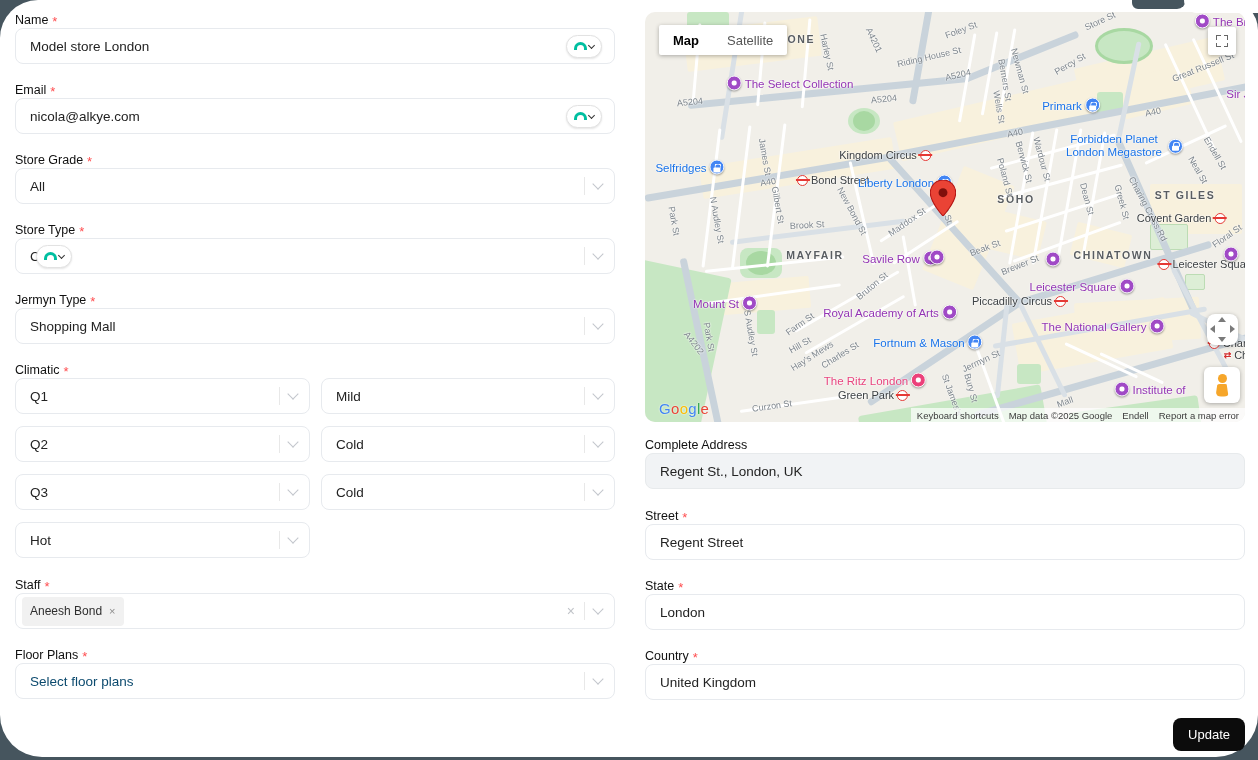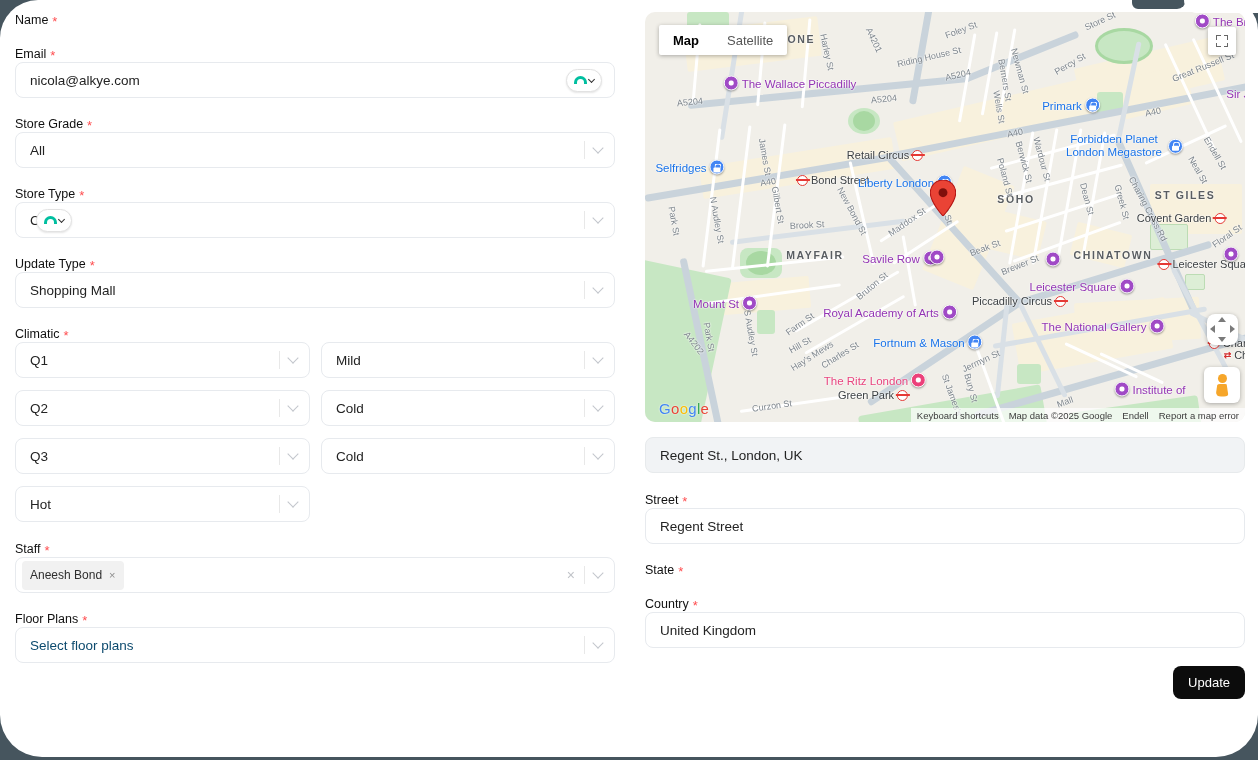--- a/index.html
+++ b/index.html
@@ -93,20 +93,27 @@
 
 <div class="content">
 
   <div class="col-l">
 
     <div class="fld">
       <div class="lbl">
           <span>Name</span>
           <span class="req">*</span>
         </div>
+      <div class="inp">
+        <input value="Model store London" style="">
+        <span class="np-pill">
+            <span class="np-arch"></span>
+            <span class="np-chev"></span>
+          </span>
+      </div>
     </div>
 
     <div class="fld">
       <div class="lbl">
           <span>Email</span>
           <span class="req">*</span>
         </div>
       <div class="inp">
         <input value="nicola@alkye.com" style="">
         <span class="np-pill">
@@ -143,21 +150,21 @@
           </span>
         <span class="sel-right">
             <span class="divider"></span>
             <span class="chev"></span>
           </span>
       </div>
     </div>
 
     <div class="fld">
       <div class="lbl">
-          <span>Update Type</span>
+          <span>Jermyn Type</span>
           <span class="req">*</span>
         </div>
       <div class="inp">
         <span>Shopping Mall</span>
         <span class="sel-right">
             <span class="divider"></span>
             <span class="chev"></span>
           </span>
       </div>
     </div>
@@ -494,28 +501,28 @@
             <span class="mtx">Bury St</span>
           </div>
           <div class="mlb road" style="left: 307px; top: 383px; transform: translate(-50%, -50%) rotate(70deg);">
             <span class="mtx">St James's</span>
           </div>
           <div class="mlb road" style="left: 420px; top: 390px; transform: translate(-50%, -50%) rotate(-20deg);">
             <span class="mtx">Mall</span>
           </div>
           <div class="mlb purple" style="left: 145px; top: 71px; transform: translate(-50%, -50%);">
             <span class="mic poi"></span>
-            <span class="mtx">The Wallace Piccadilly</span>
+            <span class="mtx">The Select Collection</span>
           </div>
           <div class="mlb blue" style="left: 45px; top: 155px; transform: translate(-50%, -50%);">
             <span class="mtx">Selfridges</span>
             <span class="mic lock"></span>
           </div>
           <div class="mlb dark" style="left: 240px; top: 143px; transform: translate(-50%, -50%);">
-            <span class="mtx">Retail Circus</span>
+            <span class="mtx">Kingdom Circus</span>
             <span class="mic tube"></span>
           </div>
           <div class="mlb dark" style="left: 188px; top: 168px; transform: translate(-50%, -50%);">
             <span class="mic tube"></span>
             <span class="mtx">Bond Street</span>
           </div>
           <div class="mlb blue" style="left: 260px; top: 170px; transform: translate(-50%, -50%);">
             <span class="mtx">Liberty London</span>
             <span class="mic lock"></span>
           </div>
@@ -631,40 +638,46 @@
       <div class="gm-logo"><span style="color: rgb(66, 133, 244);">G</span><span style="color: rgb(234, 67, 53);">o</span><span style="color: rgb(251, 188, 5);">o</span><span style="color: rgb(66, 133, 244);">g</span><span style="color: rgb(52, 168, 83);">l</span><span style="color: rgb(234, 67, 53);">e</span></div>
       <div class="gm-attr">
           <span>Keyboard shortcuts</span>
           <span>Map data ©2025 Google</span>
           <span>Endell</span>
           <span>Report a map error</span>
         </div>
     </div>
 
     <div class="fld">
+      <div class="lbl">
+          <span>Complete Address</span>
+        </div>
       <div class="inp gray">
         <input readonly="" value="Regent St., London, UK" style="">
       </div>
     </div>
 
     <div class="fld" style="margin-top:19px">
       <div class="lbl">
           <span>Street</span>
           <span class="req">*</span>
         </div>
       <div class="inp">
         <input value="Regent Street" style="">
       </div>
     </div>
 
     <div class="fld">
       <div class="lbl">
           <span>State</span>
           <span class="req">*</span>
         </div>
+      <div class="inp">
+        <input value="London" style="">
+      </div>
     </div>
 
     <div class="fld">
       <div class="lbl">
           <span>Country</span>
           <span class="req">*</span>
         </div>
       <div class="inp">
         <input value="United Kingdom" style="">
       </div>

